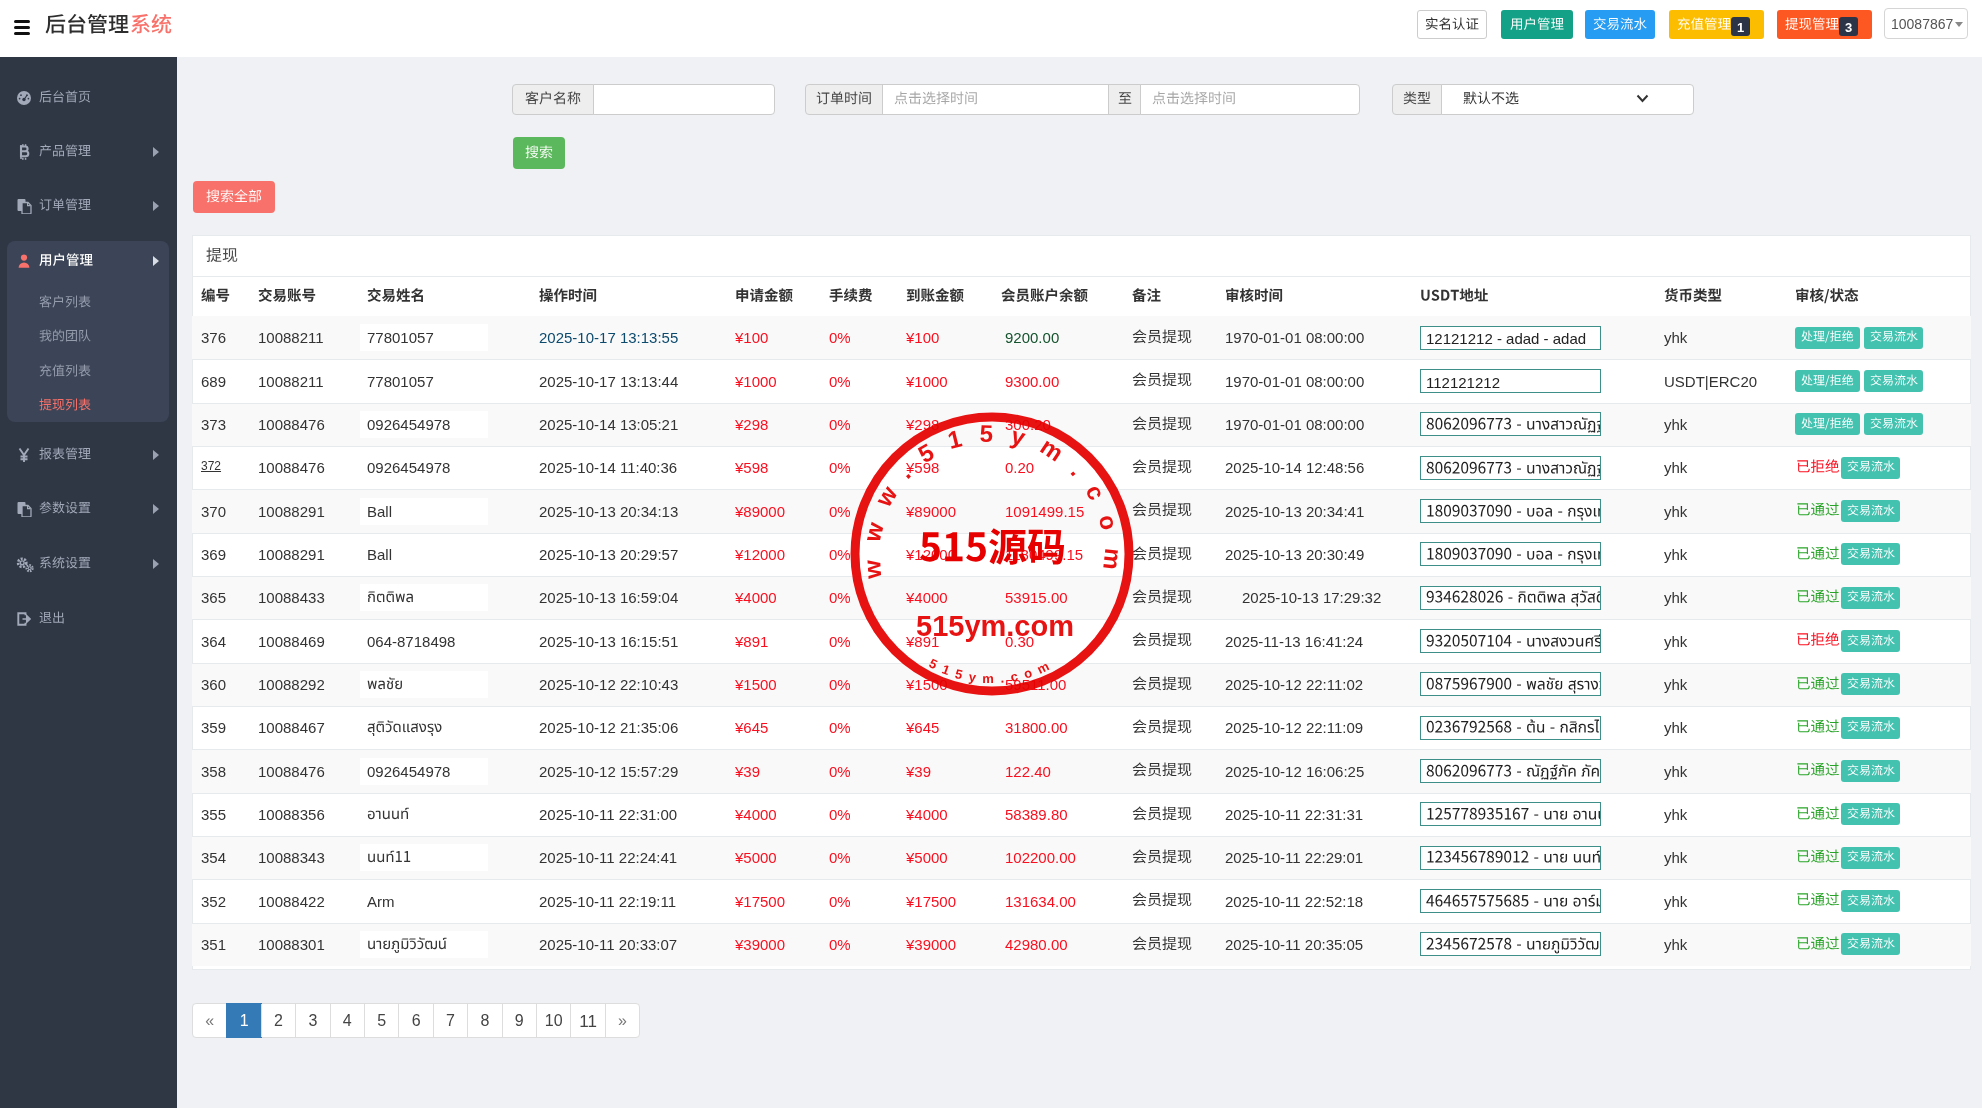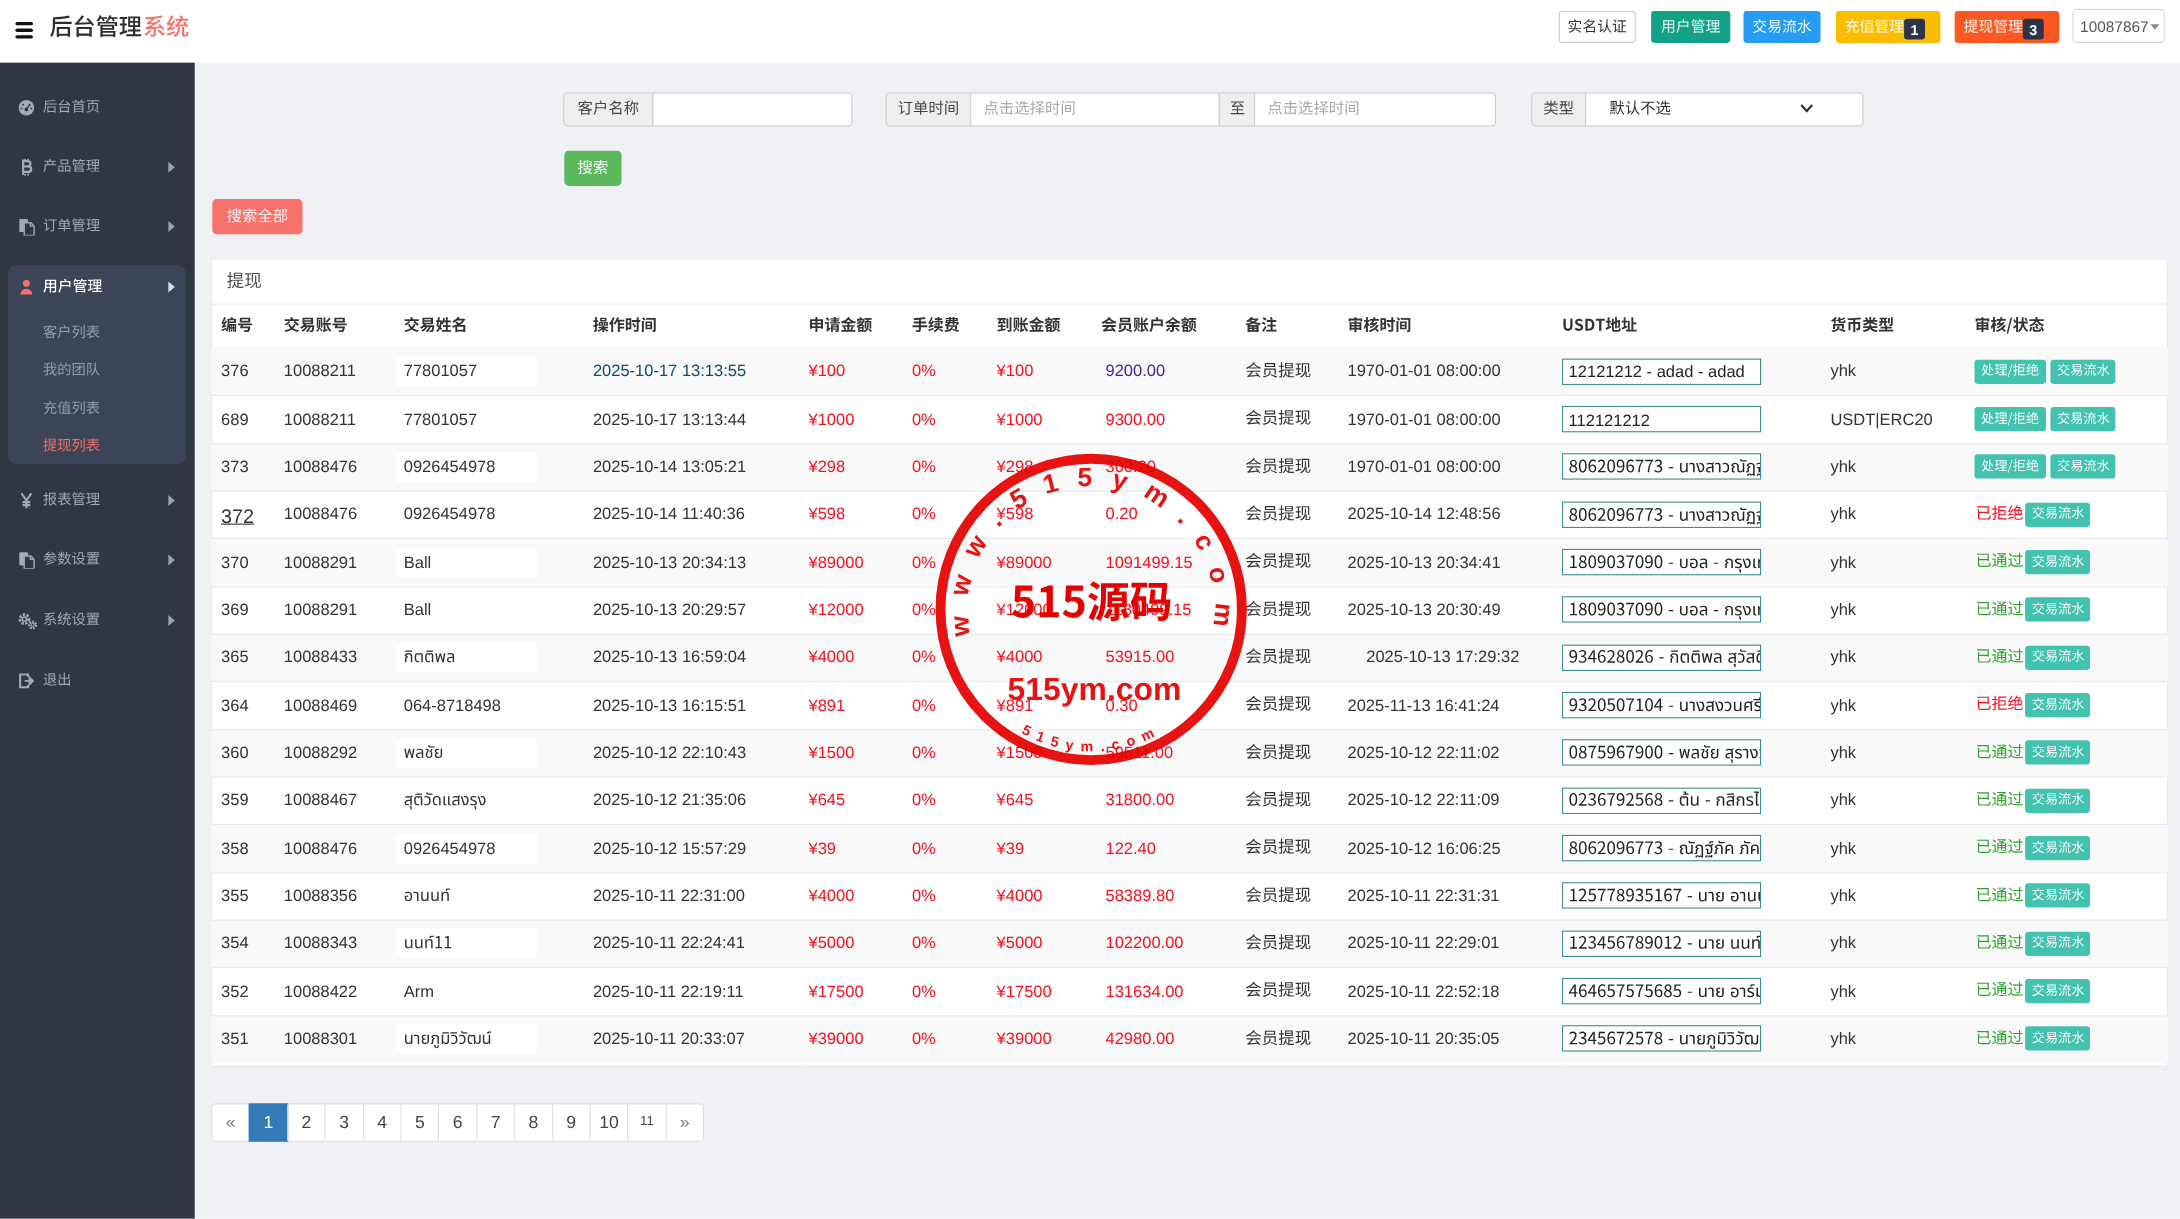--- a/index.html
+++ b/index.html
@@ -508,21 +508,21 @@
 <div style="position:absolute;left:192px;top:316px;width:1779px;height:1px;background:#e7eaec"></div>
 <div style="position:absolute;left:192px;top:316.0px;width:1779px;height:43.3px;background:#f9f9f9"></div>
 <div style="position:absolute;left:201.0px;top:330.2px;font-size:15px;color:#333;font-weight:normal;white-space:nowrap;line-height:1;">376</div>
 <div style="position:absolute;left:258.0px;top:330.2px;font-size:15px;color:#333;font-weight:normal;white-space:nowrap;line-height:1;">10088211</div>
 <div style="position:absolute;left:360px;top:324.2px;width:128px;height:27px;background:#fff"></div>
 <div style="position:absolute;left:367.0px;top:330.2px;font-size:15px;color:#333;font-weight:normal;white-space:nowrap;line-height:1;">77801057</div>
 <div style="position:absolute;left:539.0px;top:330.2px;font-size:15px;color:#0c4a6e;font-weight:normal;white-space:nowrap;line-height:1;">2025-10-17 13:13:55</div>
 <div style="position:absolute;left:735.0px;top:330.2px;font-size:15px;color:#fb0f1f;font-weight:normal;white-space:nowrap;line-height:1;">¥100</div>
 <div style="position:absolute;left:829.0px;top:330.2px;font-size:15px;color:#fb0f1f;font-weight:normal;white-space:nowrap;line-height:1;">0%</div>
 <div style="position:absolute;left:906.0px;top:330.2px;font-size:15px;color:#fb0f1f;font-weight:normal;white-space:nowrap;line-height:1;">¥100</div>
-<div style="position:absolute;left:1005.0px;top:330.2px;font-size:15px;color:#4c1d95;font-weight:normal;white-space:nowrap;line-height:1;">9200.00</div>
+<div style="position:absolute;left:1005.0px;top:330.2px;font-size:15px;color:#14532d;font-weight:normal;white-space:nowrap;line-height:1;">9200.00</div>
 <div style="position:absolute;left:1132.0px;top:329.9px">
     <svg class="tx " style="" width="60.0" height="15.0" viewBox="0 0 60.0 15.0">
       <g fill="#333" transform="translate(0,12.00) scale(0.01500,-0.01500)">
         <use href="#q104" x="0"></use>
         <use href="#q105" x="1000"></use>
         <use href="#q20" x="2000"></use>
         <use href="#q21" x="3000"></use>
       </g>
     </svg>
   </div>
@@ -674,21 +674,21 @@
     <svg class="tx " style="" width="48.0" height="12.0" viewBox="0 0 48.0 12.0">
       <g fill="#fff" transform="translate(0,9.60) scale(0.01200,-0.01200)">
         <use href="#q14" x="0"></use>
         <use href="#q15" x="1000"></use>
         <use href="#q16" x="2000"></use>
         <use href="#q17" x="3000"></use>
       </g>
     </svg>
   </div>
 <div style="position:absolute;left:192px;top:446.0px;width:1779px;height:1px;background:#e7eaec"></div>
-<div style="position:absolute;left:201.0px;top:460.2px;font-size:18px;color:#333;font-weight:normal;white-space:nowrap;line-height:1;text-decoration:underline;">372</div>
+<div style="position:absolute;left:201.0px;top:460.2px;font-size:12px;color:#333;font-weight:normal;white-space:nowrap;line-height:1;text-decoration:underline;">372</div>
 <div style="position:absolute;left:258.0px;top:460.2px;font-size:15px;color:#333;font-weight:normal;white-space:nowrap;line-height:1;">10088476</div>
 <div style="position:absolute;left:360px;top:454.2px;width:128px;height:27px;background:#fff"></div>
 <div style="position:absolute;left:367.0px;top:460.2px;font-size:15px;color:#333;font-weight:normal;white-space:nowrap;line-height:1;">0926454978</div>
 <div style="position:absolute;left:539.0px;top:460.2px;font-size:15px;color:#333;font-weight:normal;white-space:nowrap;line-height:1;">2025-10-14 11:40:36</div>
 <div style="position:absolute;left:735.0px;top:460.2px;font-size:15px;color:#fb0f1f;font-weight:normal;white-space:nowrap;line-height:1;">¥598</div>
 <div style="position:absolute;left:829.0px;top:460.2px;font-size:15px;color:#fb0f1f;font-weight:normal;white-space:nowrap;line-height:1;">0%</div>
 <div style="position:absolute;left:906.0px;top:460.2px;font-size:15px;color:#fb0f1f;font-weight:normal;white-space:nowrap;line-height:1;">¥598</div>
 <div style="position:absolute;left:1005.0px;top:460.2px;font-size:15px;color:#fb0f1f;font-weight:normal;white-space:nowrap;line-height:1;">0.20</div>
 <div style="position:absolute;left:1132.0px;top:459.9px">
     <svg class="tx " style="" width="60.0" height="15.0" viewBox="0 0 60.0 15.0">
@@ -1659,21 +1659,21 @@
 <div style="position:absolute;left:416.1px;top:1012.5px;font-size:16px;color:#444;font-weight:normal;white-space:nowrap;line-height:1;transform:translateX(-50%);">6</div>
 <div style="position:absolute;left:432.8px;top:1004px;width:1px;height:33px;background:#ddd"></div>
 <div style="position:absolute;left:450.5px;top:1012.5px;font-size:16px;color:#444;font-weight:normal;white-space:nowrap;line-height:1;transform:translateX(-50%);">7</div>
 <div style="position:absolute;left:467.2px;top:1004px;width:1px;height:33px;background:#ddd"></div>
 <div style="position:absolute;left:484.9px;top:1012.5px;font-size:16px;color:#444;font-weight:normal;white-space:nowrap;line-height:1;transform:translateX(-50%);">8</div>
 <div style="position:absolute;left:501.6px;top:1004px;width:1px;height:33px;background:#ddd"></div>
 <div style="position:absolute;left:519.3px;top:1012.5px;font-size:16px;color:#444;font-weight:normal;white-space:nowrap;line-height:1;transform:translateX(-50%);">9</div>
 <div style="position:absolute;left:536.0px;top:1004px;width:1px;height:33px;background:#ddd"></div>
 <div style="position:absolute;left:553.7px;top:1012.5px;font-size:16px;color:#444;font-weight:normal;white-space:nowrap;line-height:1;transform:translateX(-50%);">10</div>
 <div style="position:absolute;left:570.4px;top:1004px;width:1px;height:33px;background:#ddd"></div>
-<div style="position:absolute;left:588.1px;top:1012.5px;font-size:12px;color:#444;font-weight:normal;white-space:nowrap;line-height:1;transform:translateX(-50%);">11</div>
+<div style="position:absolute;left:588.1px;top:1012.5px;font-size:17px;color:#444;font-weight:normal;white-space:nowrap;line-height:1;transform:translateX(-50%);">11</div>
 <div style="position:absolute;left:604.8px;top:1004px;width:1px;height:33px;background:#ddd"></div>
 <div style="position:absolute;left:622.5px;top:1012.5px;font-size:16px;color:#777;font-weight:normal;white-space:nowrap;line-height:1;transform:translateX(-50%);">»</div>
 <svg style="position:absolute;left:822px;top:384px;opacity:0.92" width="340" height="340" viewBox="-170 -170 340 340">
     <circle cx="0" cy="0" r="137" fill="none" stroke="#e60000" stroke-width="9"></circle>
     <defs>
       <path id="arcT" d="M -108.20 29.00 A 112 112 0 1 1 108.20 29.00" fill="none"></path>
       <path id="arcB" d="M -65.50 111.20 A 129 129 0 0 0 65.50 111.20" fill="none"></path>
     </defs>
     <text font-family="Liberation Sans,sans-serif" font-size="24" font-weight="bold" fill="#e60000" letter-spacing="16.5"><textPath href="#arcT" startOffset="5">www.515ym.com</textPath></text>
     <text font-family="Liberation Sans,sans-serif" font-size="13" font-weight="bold" fill="#e60000" letter-spacing="7"><textPath href="#arcB" startOffset="2">515ym.com</textPath></text>

